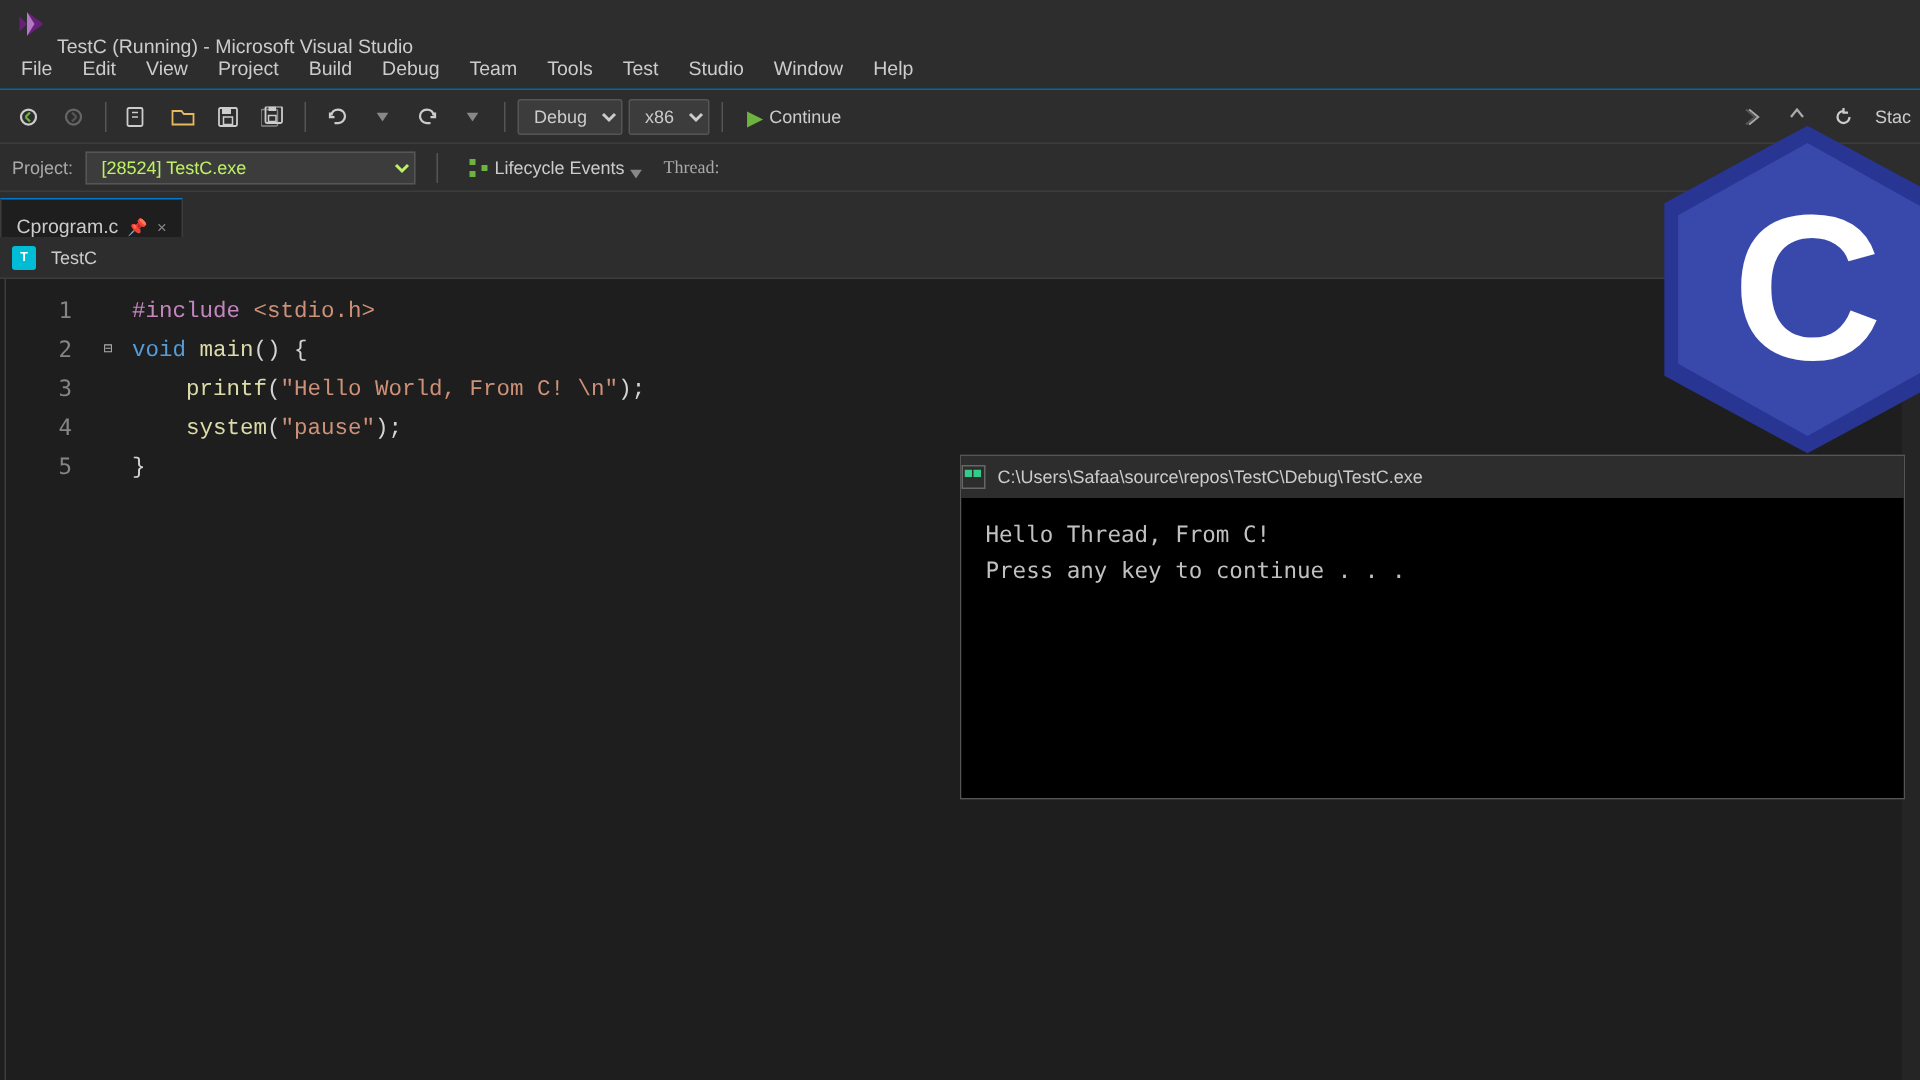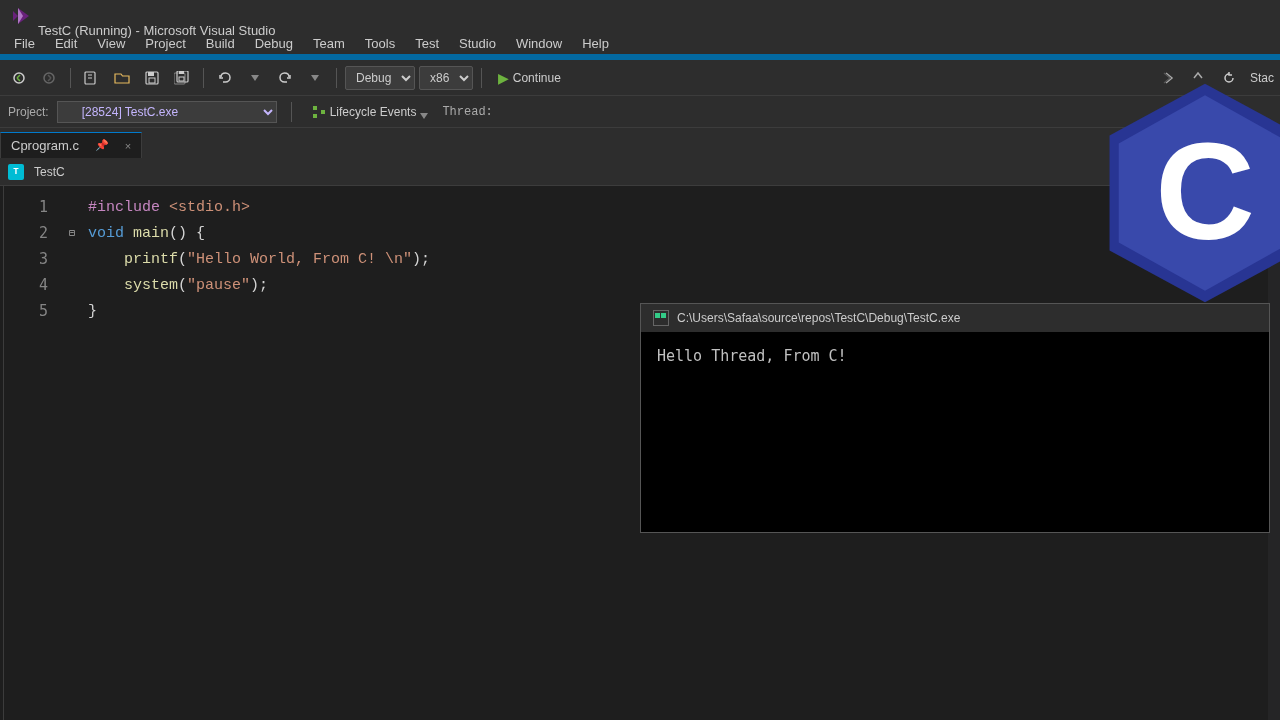--- a/index.html
+++ b/index.html
@@ -32,21 +32,21 @@
       margin-top: 28px;
     }
 
     
     .menu-bar {
       height: 28px;
       background: #2d2d2d;
       display: flex;
       align-items: center;
       padding: 0 4px;
-      border-bottom: 6px solid #0369a1;
+      border-bottom: 1px solid #0369a1;
     }
     .menu-item {
       color: #cccccc;
       font-size: 13px;
       font-family: 'Segoe UI', sans-serif;
       padding: 4px 10px;
       cursor: pointer;
       white-space: nowrap;
     }
 
@@ -120,43 +120,43 @@
     }
     .debug-label {
       color: #aaaaaa;
       font-size: 12px;
       font-family: 'Segoe UI', sans-serif;
     }
     .process-dropdown {
       height: 22px;
       background: #3c3c3c;
       border: 1px solid #555;
-      color: #c4b5fd;
-      font-size: 12px;
-      font-family: 'Segoe UI', sans-serif;
-      padding: 0 20px;
+      color: #bef264;
+      font-size: 12px;
+      font-family: 'Segoe UI', sans-serif;
+      padding: 0 6px;
       cursor: pointer;
       width: 220px;
     }
     .lifecycle-btn {
       background: transparent;
       border: none;
       color: #cccccc;
       font-size: 12px;
       font-family: 'Segoe UI', sans-serif;
       cursor: pointer;
       display: flex;
       align-items: flex-end;
       gap: 4px;
       padding: 0 6px;
     }
     .thread-label {
       color: #aaaaaa;
       font-size: 12px;
-      font-family: Liberation Mono, monospace;
+      font-family: Liberation Serif, serif;
     }
 
     
     .editor-area {
       display: flex;
       flex-direction: column;
       height: calc(720px - 32px - 28px - 36px - 32px);
       background: #1e1e1e;
       position: relative;
     }
@@ -168,23 +168,23 @@
       display: flex;
       align-items: flex-end;
     }
     .tab {
       height: 26px;
       background: #1e1e1e;
       border-top: 1px solid #007acc;
       border-left: 1px solid #3c3c3c;
       border-right: 1px solid #3c3c3c;
       display: flex;
-      align-items: center;
+      align-items: flex-end;
       padding: 0 10px;
-      gap: 16px;
+      gap: 6px;
       cursor: pointer;
     }
     .tab-name {
       color: #cccccc;
       font-size: 13px;
       font-family: 'Segoe UI', sans-serif;
     }
     .tab-pin, .tab-close {
       color: #888;
       font-size: 11px;
@@ -298,21 +298,21 @@
       border: 1px solid #555;
       display: flex;
       flex-direction: column;
       z-index: 10;
     }
     .console-title-bar {
       height: 28px;
       background: #2d2d2d;
       display: flex;
       align-items: center;
-      padding: 0 12px;
+      padding: 0 0;
       gap: 8px;
     }
     .console-icon {
       width: 16px;
       height: 16px;
       background: #2d2d2d;
       border: 1px solid #666;
       display: flex;
       align-items: center;
       justify-content: center;
@@ -563,20 +563,21 @@
       <div class="console-icon">
         <svg width="12" height="10" viewBox="0 0 12 10">
             <rect x="0" y="0" width="5" height="5" fill="#3c8"></rect>
             <rect x="6" y="0" width="5" height="5" fill="#3c8"></rect>
           </svg>
       </div>
       <span class="console-title">C:\Users\Safaa\source\repos\TestC\Debug\TestC.exe</span>
     </div>
     <div class="console-body">
       <div class="console-line">Hello Thread, From C!</div>
+      <div class="console-line">Press any key to continue . . .</div>
     </div>
   </div>
 
   <div style="position:absolute;top:-50px;right:-40px;z-index:20;width:230px;height:230px;">
     <svg viewBox="0 0 200 200" width="230" height="230">
 
       <polygon points="100,5 183,50 183,150 100,195 17,150 17,50" fill="#283593"></polygon>
       <polygon points="100,15 175,57 175,143 100,185 25,143 25,57" fill="#3949ab"></polygon>
 
       <text x="100" y="140" font-size="120" font-family="Arial,sans-serif" font-weight="bold" fill="white" text-anchor="middle" dominant-baseline="auto">C</text>

